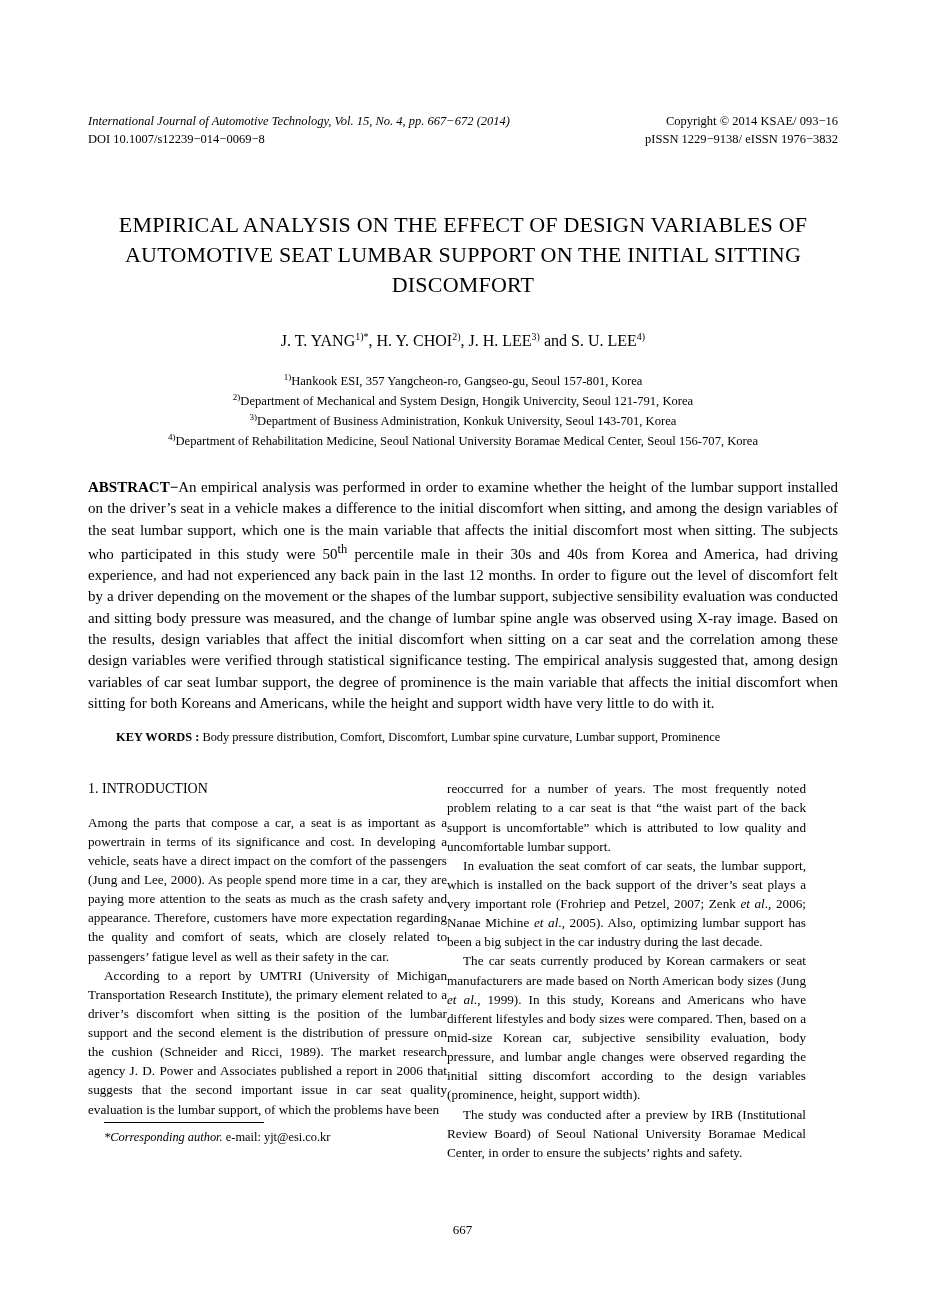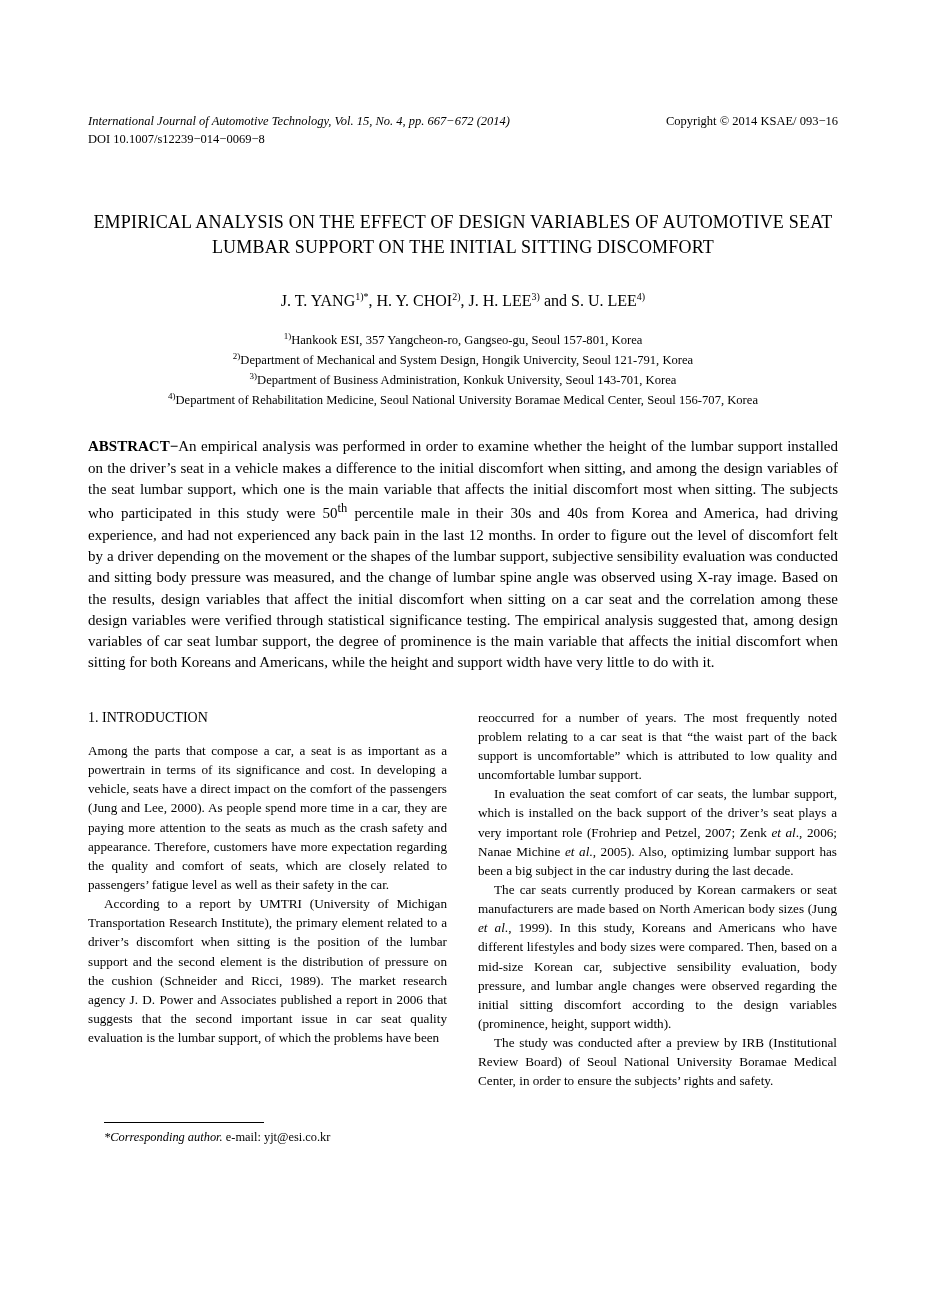--- a/index.html
+++ b/index.html
@@ -45,21 +45,21 @@
   }
   .header-right {
     text-align: right;
     width: 36%;
   }
 
   
   .title {
     margin-top: 62px;
     text-align: center;
-    font-size: 18px;
+    font-size: 22px;
     line-height: 1.35;
     letter-spacing: 0.2px;
   }
 
   
   .authors {
     margin-top: 32px;
     text-align: center;
     font-size: 16px;
   }
@@ -97,21 +97,20 @@
     text-indent: 28px;
   }
   .keywords .kw-label {
     font-weight: bold;
   }
 
   
   .columns {
     margin-top: 34px;
     display: flex;
-    gap: 31px;
   }
   .col {
     width: 359px;
     font-size: 13.2px;
     line-height: 1.45;
     text-align: justify;
   }
   .section-head {
     font-size: 14px;
     margin: 0 0 13px 0;
@@ -155,39 +154,43 @@
 <div class="page">
   <div class="content">
 
     <div class="header">
       <div class="header-left">
         <div class="journal">International Journal of Automotive Technology, Vol. 15, No. 4, pp. 667−672 (2014)</div>
         <div>DOI 10.1007/s12239−014−0069−8</div>
       </div>
       <div class="header-right">
         <div>Copyright © 2014 KSAE/ 093−16</div>
+        <div>pISSN 1229−9138/ eISSN 1976−3832</div>
       </div>
     </div>
 
     <div class="title">EMPIRICAL ANALYSIS ON THE EFFECT OF DESIGN VARIABLES OF AUTOMOTIVE SEAT LUMBAR SUPPORT ON THE INITIAL SITTING DISCOMFORT</div>
 
     <div class="authors">J. T. YANG<sup>1)*</sup>, H. Y. CHOI<sup>2)</sup>, J. H. LEE<sup>3)</sup> and S. U. LEE<sup>4)</sup></div>
 
     <div class="affiliations">
       <div><sup>1)</sup>Hankook ESI, 357 Yangcheon-ro, Gangseo-gu, Seoul 157-801, Korea</div>
       <div><sup>2)</sup>Department of Mechanical and System Design, Hongik Univercity, Seoul 121-791, Korea</div>
       <div><sup>3)</sup>Department of Business Administration, Konkuk University, Seoul 143-701, Korea</div>
       <div><sup>4)</sup>Department of Rehabilitation Medicine, Seoul National University Boramae Medical Center, Seoul 156-707, Korea</div>
     </div>
 
 
     <div class="abstract">
       <span class="lead">ABSTRACT−</span><span>An empirical analysis was performed in order to examine whether the height of the lumbar support installed on the driver’s seat in a vehicle makes a difference to the initial discomfort when sitting, and among the design variables of the seat lumbar support, which one is the main variable that affects the initial discomfort most when sitting. The subjects who participated in this study were 50<sup>th</sup> percentile male in their 30s and 40s from Korea and America, had driving experience, and had not experienced any back pain in the last 12 months. In order to figure out the level of discomfort felt by a driver depending on the movement or the shapes of the lumbar support, subjective sensibility evaluation was conducted and sitting body pressure was measured, and the change of lumbar spine angle was observed using X-ray image. Based on the results, design variables that affect the initial discomfort when sitting on a car seat and the correlation among these design variables were verified through statistical significance testing. The empirical analysis suggested that, among design variables of car seat lumbar support, the degree of prominence is the main variable that affects the initial discomfort when sitting for both Koreans and Americans, while the height and support width have very little to do with it.</span>
     </div>
 
+    <div class="keywords">
+      <span class="kw-label">KEY WORDS :</span><span> Body pressure distribution, Comfort, Discomfort, Lumbar spine curvature, Lumbar support, Prominence</span>
+    </div>
 
     <div class="columns">
       <div class="col">
         <div class="section-head">1. INTRODUCTION</div>
         <p>Among the parts that compose a car, a seat is as important as a powertrain in terms of its significance and cost. In developing a vehicle, seats have a direct impact on the comfort of the passengers (Jung and Lee, 2000). As people spend more time in a car, they are paying more attention to the seats as much as the crash safety and appearance. Therefore, customers have more expectation regarding the quality and comfort of seats, which are closely related to passengers’ fatigue level as well as their safety in the car.</p>
         <p>According to a report by UMTRI (University of Michigan Transportation Research Institute), the primary element related to a driver’s discomfort when sitting is the position of the lumbar support and the second element is the distribution of pressure on the cushion (Schneider and Ricci, 1989). The market research agency J. D. Power and Associates published a report in 2006 that suggests that the second important issue in car seat quality evaluation is the lumbar support, of which the problems have been</p>
       </div>
       <div class="col">
         <p>reoccurred for a number of years. The most frequently noted problem relating to a car seat is that “the waist part of the back support is uncomfortable” which is attributed to low quality and uncomfortable lumbar support.</p>
         <p>In evaluation the seat comfort of car seats, the lumbar support, which is installed on the back support of the driver’s seat plays a very important role (Frohriep and Petzel, 2007; Zenk <i>et al</i>., 2006; Nanae Michine <i>et al</i>., 2005). Also, optimizing lumbar support has been a big subject in the car industry during the last decade.</p>
@@ -198,13 +201,14 @@
 
   </div>
 
   <div class="footnote-wrap">
     <div class="footnote-rule"></div>
     <div class="footnote">
       <span class="fn-ital">*Corresponding author.</span><span> e-mail: yjt@esi.co.kr</span>
     </div>
   </div>
 
+  <div class="page-number">667</div>
 </div>
 
 </body></html>

